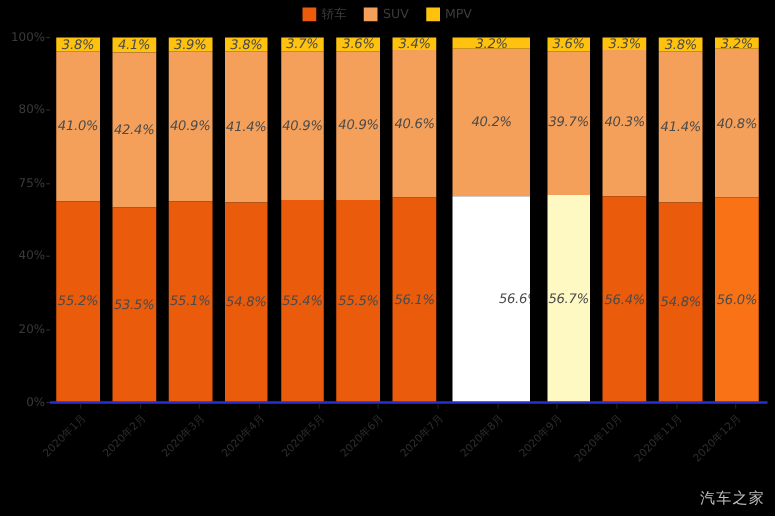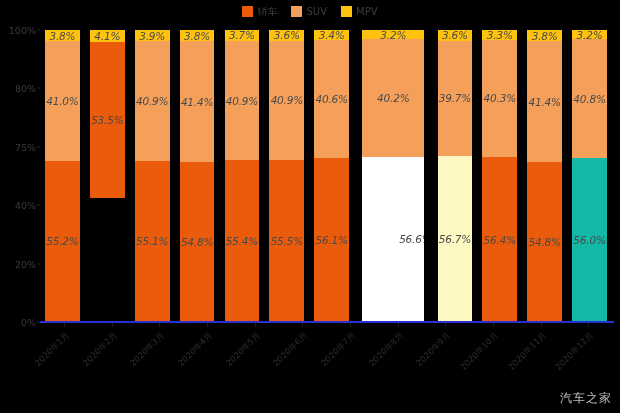--- a/index.html
+++ b/index.html
@@ -238,20 +238,23 @@
             <div class="seg seg-sedan" style="flex: 0 0 55.2%; background: rgb(234, 91, 12);">
               <span class="seg-label">55.2%</span>
             </div>
           </div>
         </div>
         <div class="bar-slot">
           <div class="bar">
             <div class="seg seg-mpv" style="flex: 0 0 4.1%; background: rgb(255, 194, 14);">
               <span class="seg-label">4.1%</span>
             </div>
+            <div class="seg seg-suv" style="flex: 0 0 42.4%; background: rgb(245, 160, 90);">
+              <span class="seg-label">42.4%</span>
+            </div>
             <div class="seg seg-sedan" style="flex: 0 0 53.5%; background: rgb(234, 91, 12);">
               <span class="seg-label">53.5%</span>
             </div>
           </div>
         </div>
         <div class="bar-slot">
           <div class="bar">
             <div class="seg seg-mpv" style="flex: 0 0 3.9%; background: rgb(255, 194, 14);">
               <span class="seg-label">3.9%</span>
             </div>
@@ -368,21 +371,21 @@
           </div>
         </div>
         <div class="bar-slot">
           <div class="bar">
             <div class="seg seg-mpv" style="flex: 0 0 3.2%; background: rgb(255, 194, 14);">
               <span class="seg-label">3.2%</span>
             </div>
             <div class="seg seg-suv" style="flex: 0 0 40.8%; background: rgb(245, 160, 90);">
               <span class="seg-label">40.8%</span>
             </div>
-            <div class="seg seg-sedan" style="flex: 0 0 56%; background: #14b8a6;">
+            <div class="seg seg-sedan" style="flex: 0 0 56%; background: #f97316;">
               <span class="seg-label">56.0%</span>
             </div>
           </div>
         </div>
       </div>
   </div>
 
   <div id="axis-line"></div>
   <div id="xticks">
       <div class="xtick-slot">

